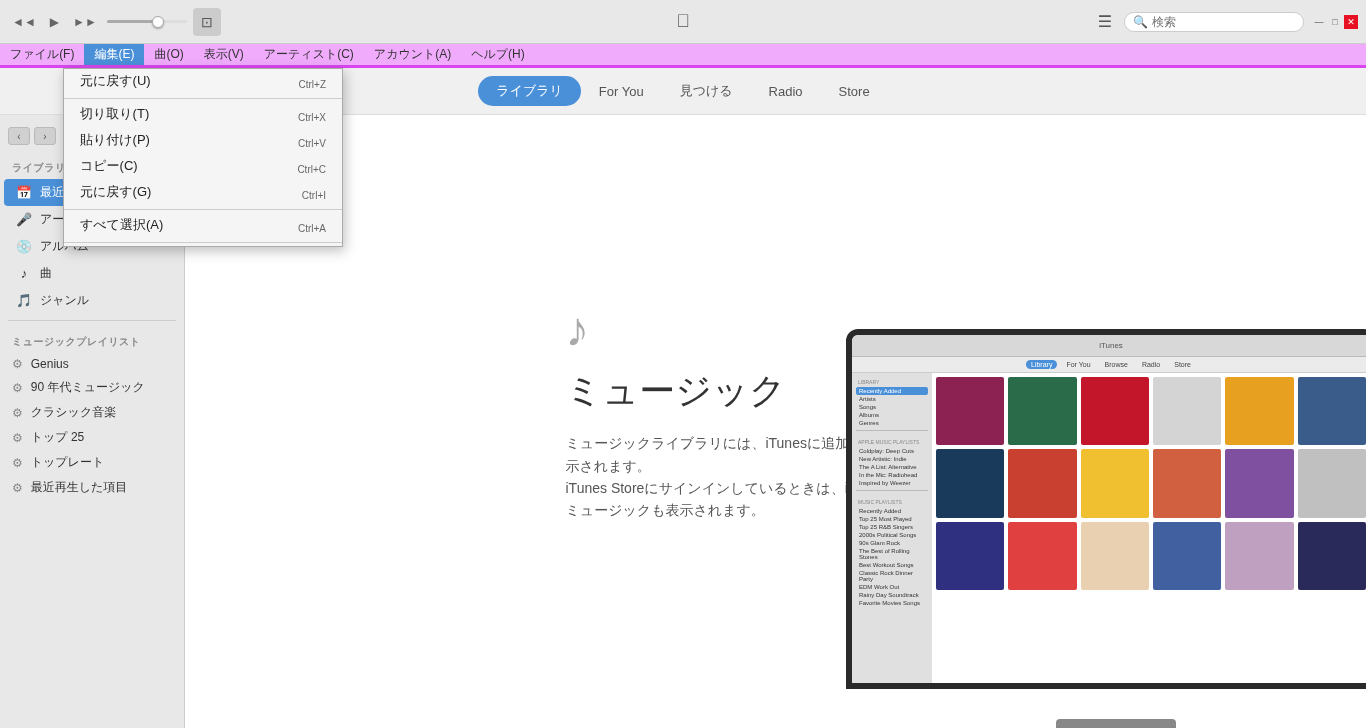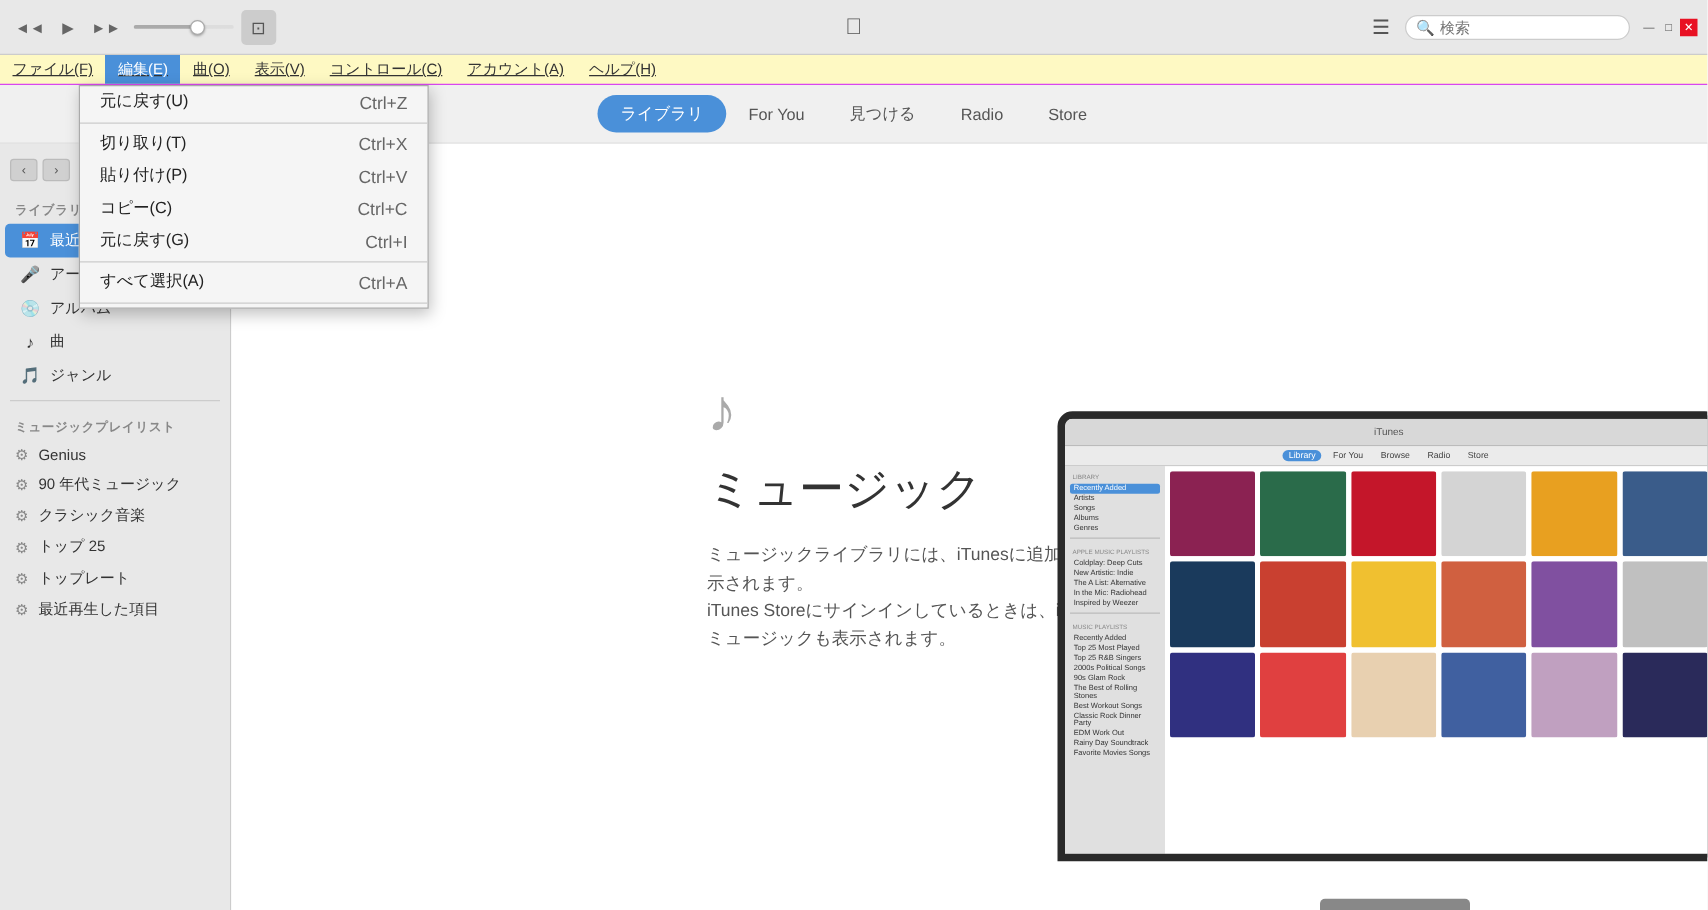--- a/index.html
+++ b/index.html
@@ -130,29 +130,28 @@
       cursor: pointer;
     }
     .win-minimize { background: #e8e8e8; color: #555; }
     .win-maximize { background: #e8e8e8; color: #555; }
     .win-close { background: #e81123; color: white; }
 
     
     .menu-bar {
       width: 100%;
       height: 24px;
-      background: #fef9c3;
-      display: flex;
-      align-items: center;
-      border-bottom: 1px solid #d946ef;
+      background: #f0abfc;
+      display: flex;
+      align-items: center;
+      border-bottom: 3px solid #d946ef;
       font-size: 12px;
       color: #333;
       position: relative;
       z-index: 100;
-      text-decoration: underline;
     }
     .menu-item {
       padding: 2px 10px;
       cursor: pointer;
       height: 100%;
       display: flex;
       align-items: center;
     }
     .menu-item.active { background: #4a90d9; color: white; }
 
@@ -176,21 +175,21 @@
       cursor: pointer;
       color: #222;
       height: 26px;
     }
     .dropdown-item.highlighted {
       background: #4a90d9;
       color: white;
     }
     .dropdown-item .shortcut {
       color: #666;
-      font-size: 14px;
+      font-size: 10px;
     }
     .dropdown-item.highlighted .shortcut {
       color: #ddd;
     }
     .dropdown-separator {
       height: 1px;
       background: #ccc;
       margin: 3px 0;
     }
     .dropdown-item .label-text {
@@ -500,21 +499,21 @@
       <button class="win-btn win-close">✕</button>
     </div>
   </div>
 </div>
 
 <div class="menu-bar">
   <div class="menu-item">ファイル(F)</div>
   <div class="menu-item active">編集(E)</div>
   <div class="menu-item">曲(O)</div>
   <div class="menu-item">表示(V)</div>
-  <div class="menu-item">コントロール(C)</div>
+  <div class="menu-item">アーティスト(C)</div>
   <div class="menu-item">アカウント(A)</div>
   <div class="menu-item">ヘルプ(H)</div>
 
   <div class="dropdown-menu" id="edit-menu">
     <div class="dropdown-item">
       <span class="label-text">元に戻す(U)</span>
       <span class="shortcut">Ctrl+Z</span>
     </div>
     <div class="dropdown-separator"></div>
     <div class="dropdown-item">

